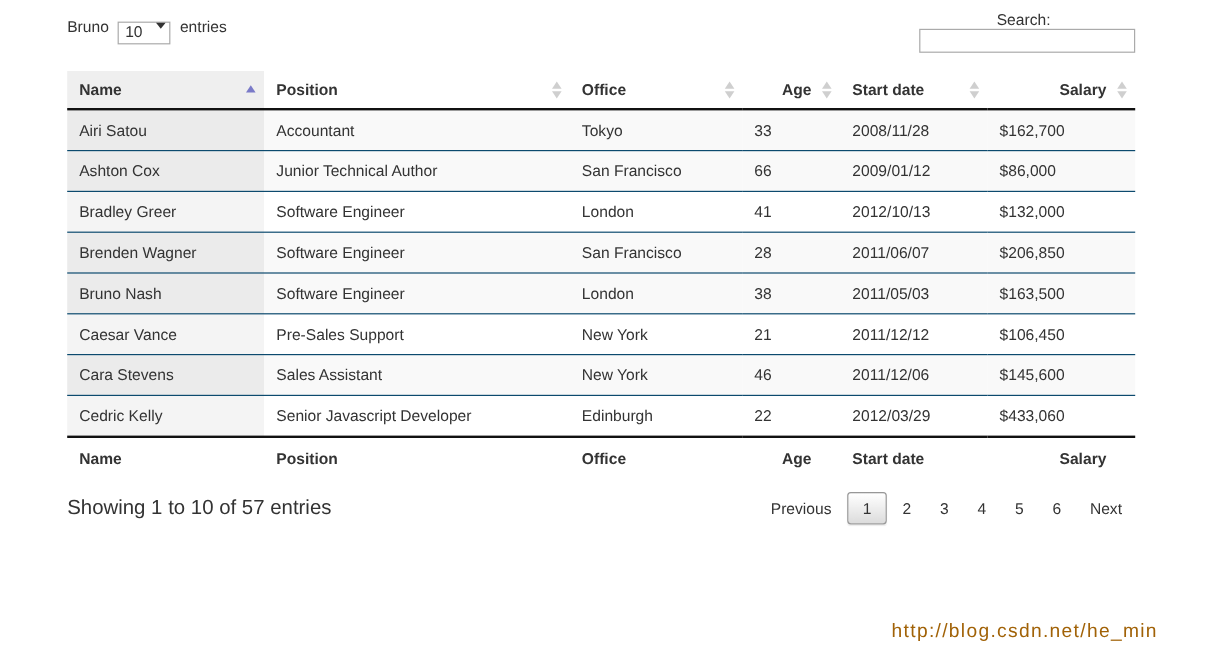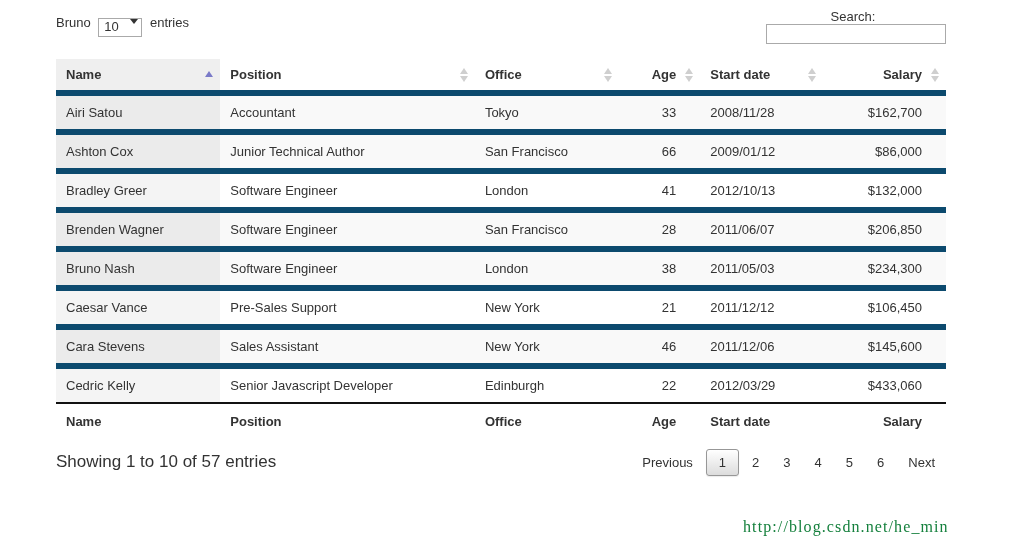--- a/index.html
+++ b/index.html
@@ -134,25 +134,25 @@
   }
   .sort-icons.asc-active .up {
     border-bottom-color: #7a7ac8;
     top: 4px;
   }
 
   table.dataTable tbody td {
     font-size: 13px;
     color: #333333;
     padding: 9px 10px;
-    border-top: 6px solid #0c4a6e;
+    border-top: 1px solid #0c4a6e;
     white-space: nowrap;
   }
   table.dataTable tbody td.num {
-    text-align: right;
+    text-align: left;
     padding-right: 24px;
   }
   table.dataTable tbody tr.odd td { background: #f9f9f9; }
   table.dataTable tbody tr.even td { background: #ffffff; }
   table.dataTable tbody tr.odd td.sorted-col { background: #ebebeb; }
   table.dataTable tbody tr.even td.sorted-col { background: #f4f4f4; }
 
   table.dataTable tfoot th {
     font-size: 13px;
     font-weight: bold;
@@ -202,24 +202,24 @@
     background: linear-gradient(to bottom, #ffffff 0%, #dcdcdc 100%);
     padding: 5px 12px;
     box-shadow: 0 1px 1px rgba(0,0,0,0.08);
   }
 
   
   .watermark {
     position: absolute;
     left: 743px;
     top: 518px;
-    font-family: Liberation Serif, serif;
+    font-family: Liberation Sans, sans-serif;
     font-size: 16px;
     letter-spacing: 1.1px;
-    color: #15803d;
+    color: #a16207;
     white-space: nowrap;
     user-select: none;
   }
 </style>
 </head>
 <body>
 
 <div id="wrapper">
 
   <div class="top-bar">
@@ -319,21 +319,21 @@
           <td class="num">28</td>
           <td>2011/06/07</td>
           <td class="num">$206,850</td>
         </tr>
         <tr class="odd">
           <td class="sorted-col">Bruno Nash</td>
           <td>Software Engineer</td>
           <td>London</td>
           <td class="num">38</td>
           <td>2011/05/03</td>
-          <td class="num">$234,300</td>
+          <td class="num">$163,500</td>
         </tr>
         <tr class="even">
           <td class="sorted-col">Caesar Vance</td>
           <td>Pre-Sales Support</td>
           <td>New York</td>
           <td class="num">21</td>
           <td>2011/12/12</td>
           <td class="num">$106,450</td>
         </tr>
         <tr class="odd">

